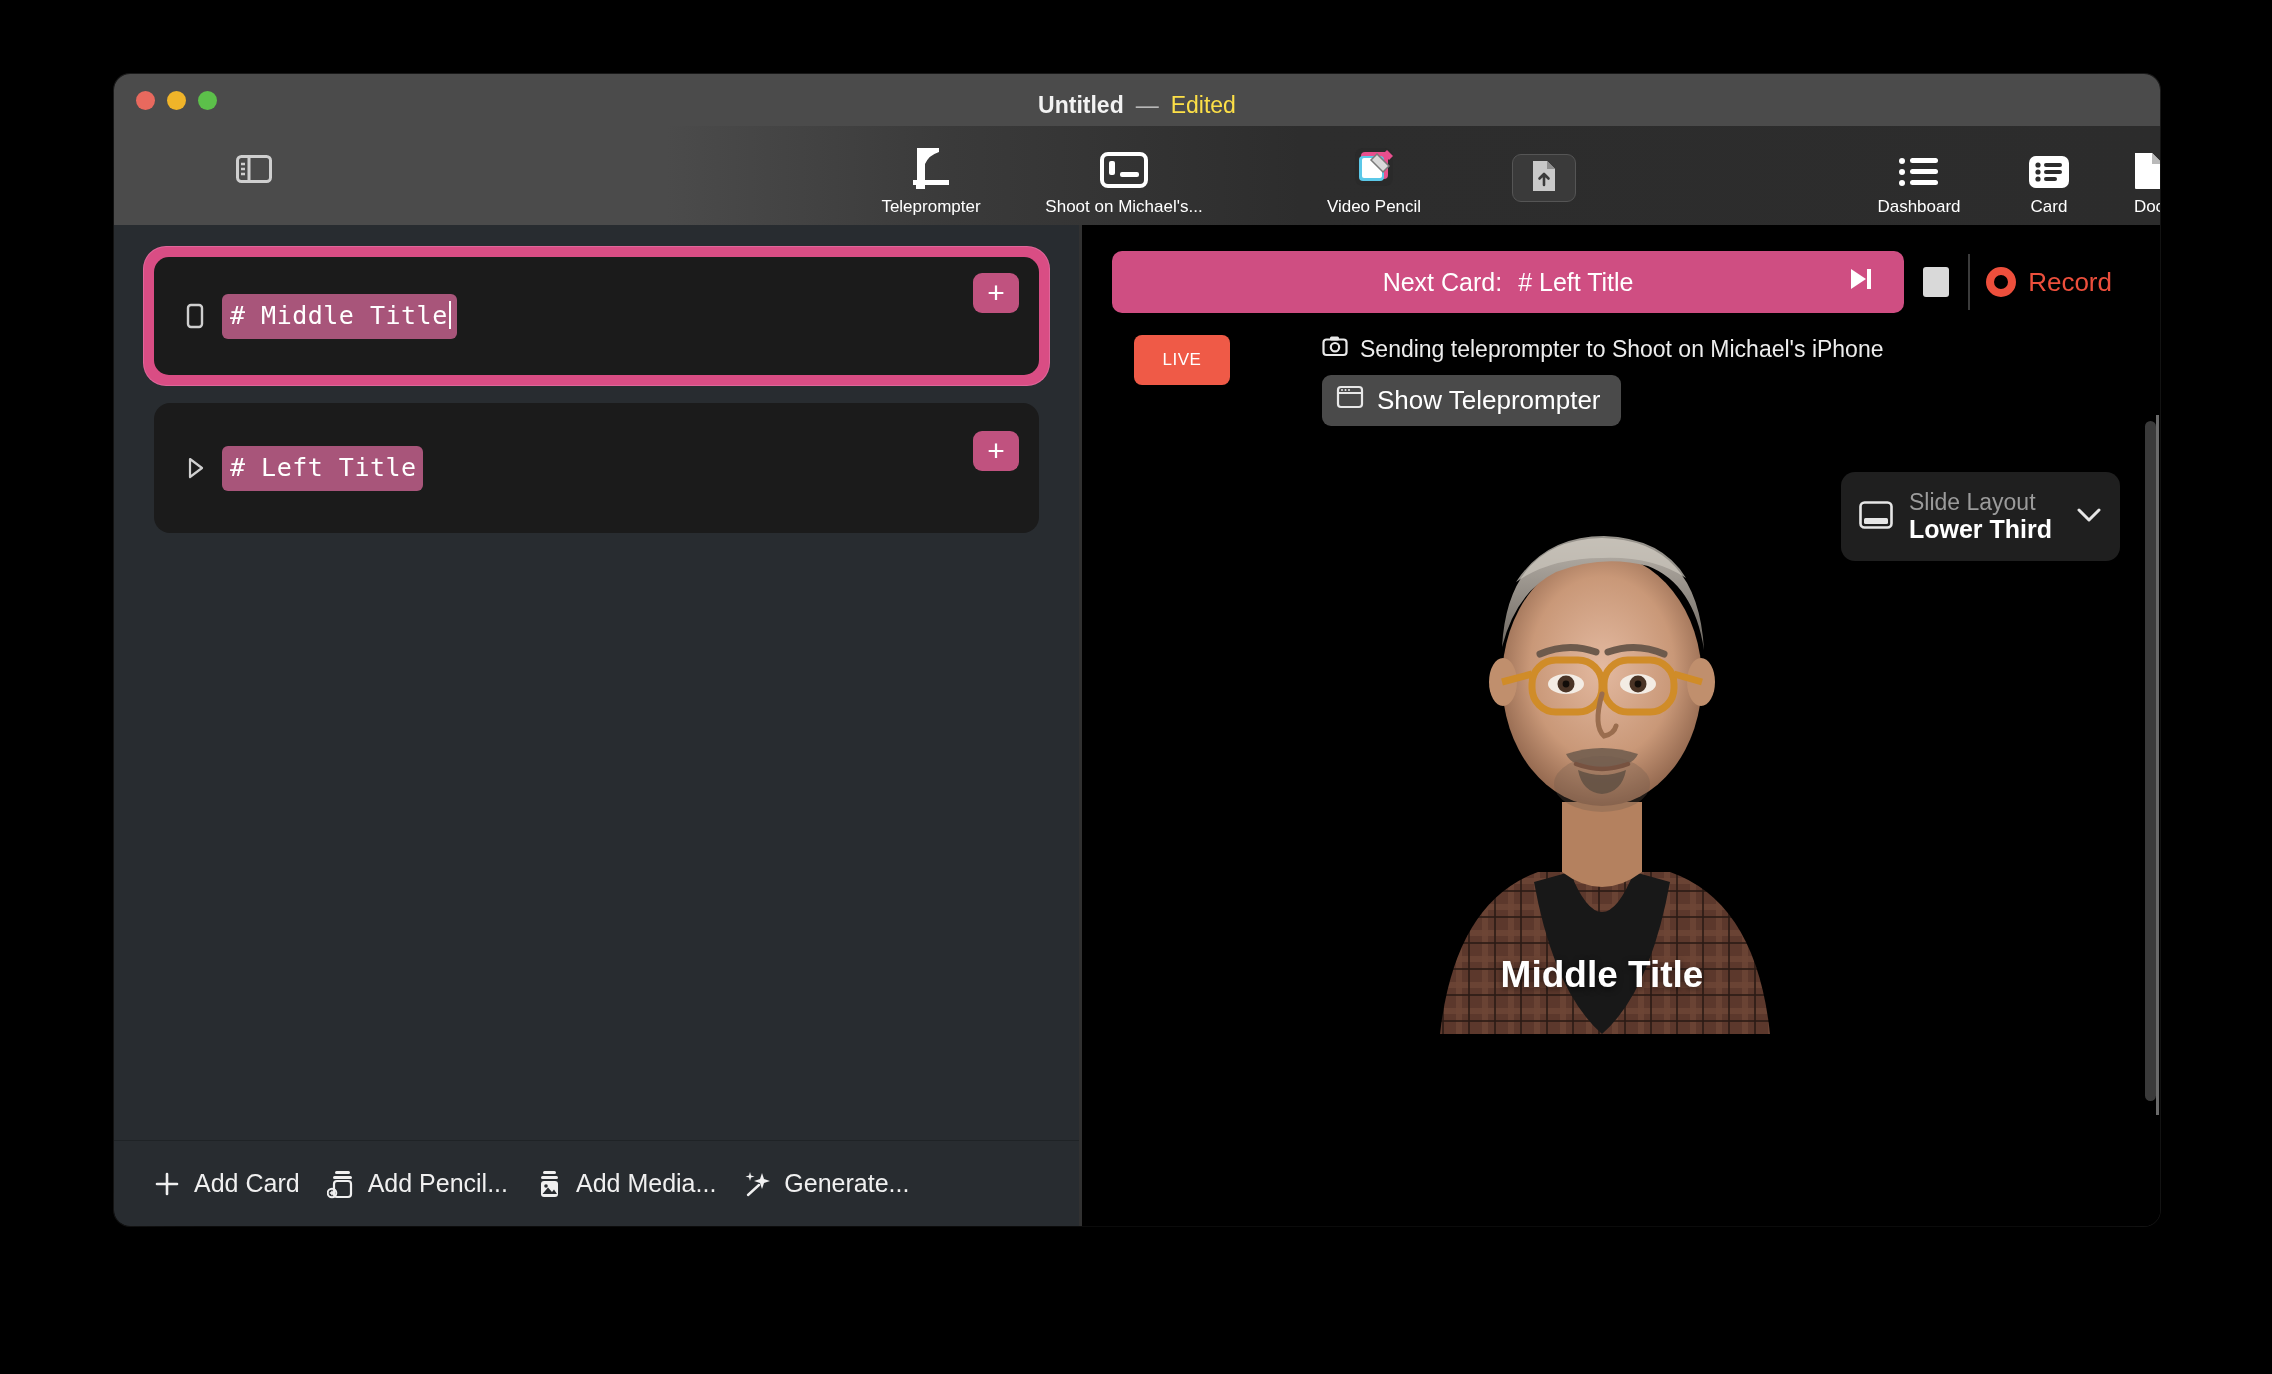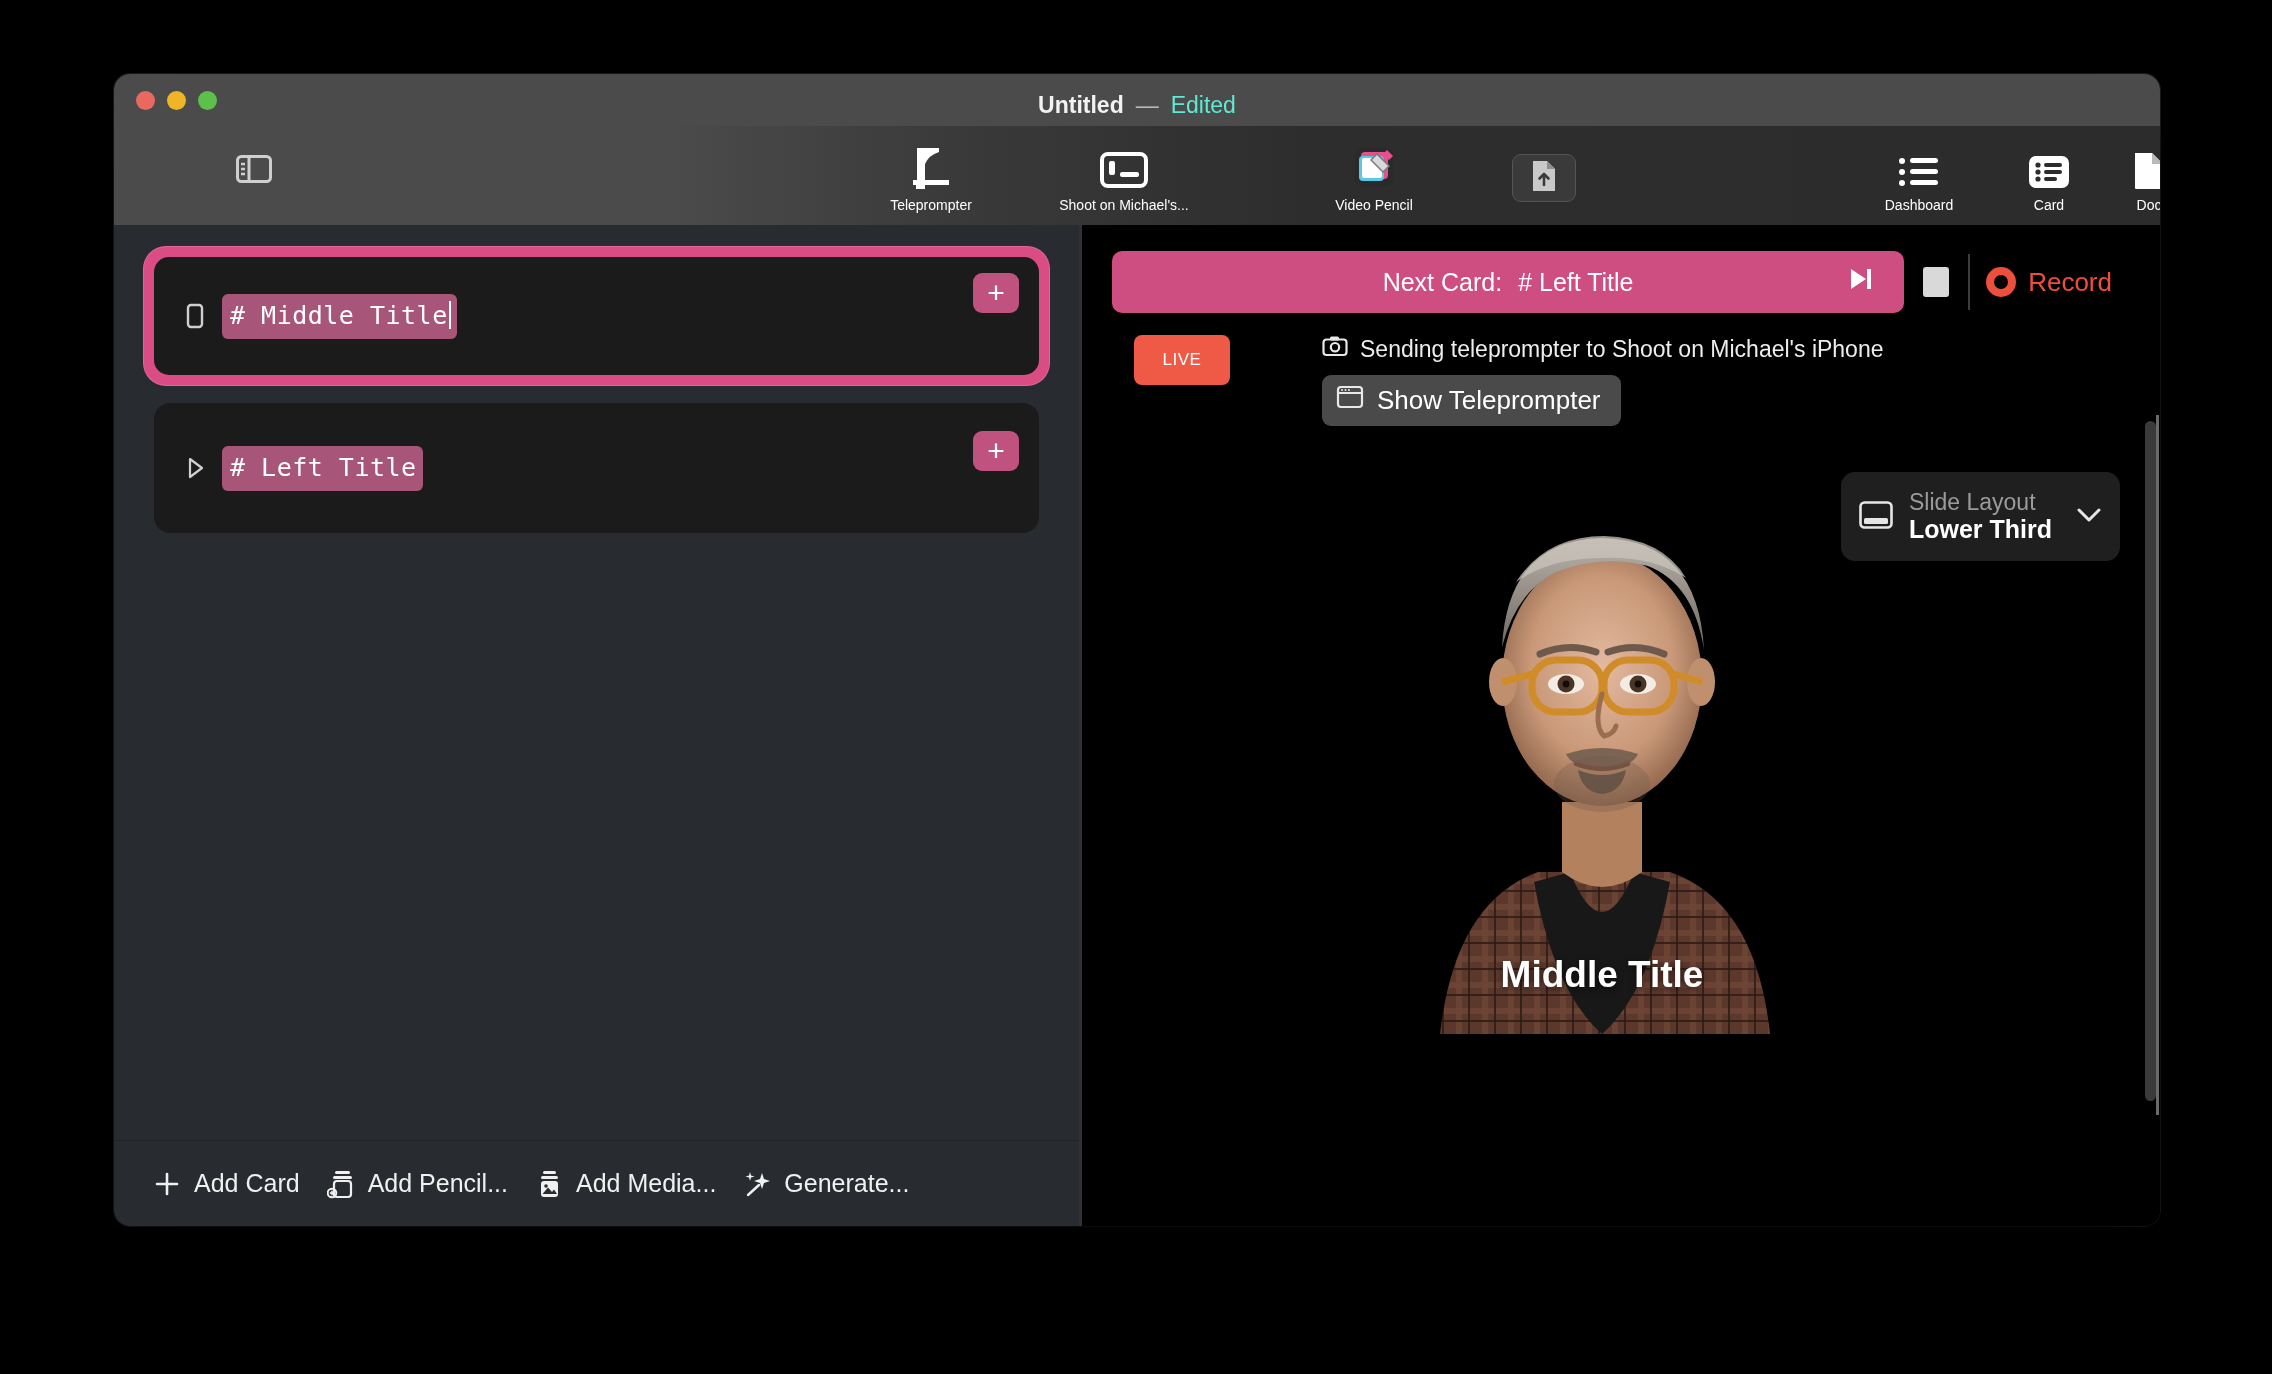--- a/index.html
+++ b/index.html
@@ -40,40 +40,40 @@
   .light.green  { background: #5cc04a; }
   .win-title {
     position: absolute; left: 0; right: 0; top: 0; bottom: 0;
     display: flex; align-items: center; justify-content: center;
     gap: 12px; pointer-events: none;
     font-size: 23px;
     margin-top: 10px;
   }
   .win-title .name { color: #f2f2f2; font-weight: bold; }
   .win-title .dash { color: #b8b8b8; }
-  .win-title .state { color: #5eead4; }
+  .win-title .state { color: #fde047; }
 
   
   .toolbar {
     position: relative;
     height: 99px;
     background: linear-gradient(to right, #4b4b4b 0%, #4b4b4b 27%, #3a3a3a 41%, #2d2d2d 58%, #2c2c2c 100%);
     display: flex; align-items: center;
   }
   .tb-sidebar-btn {
     position: absolute; left: 118px; top: 28px;
     width: 44px; height: 34px;
     display: flex; align-items: center; justify-content: center;
   }
   .tb-item {
     position: absolute;
     display: flex; flex-direction: column; align-items: center;
     gap: 5px;
   }
-  .tb-item .lbl { color: #fff; font-size: 14px; white-space: nowrap; }
+  .tb-item .lbl { color: #fff; font-size: 17px; white-space: nowrap; }
   .tb-ico { height: 48px; display: flex; align-items: flex-end; justify-content: center; }
 
   #tbTelepr { left: 727px; top: 18px; width: 180px; }
   #tbShoot  { left: 900px; top: 18px; width: 220px; }
   #tbVP     { left: 1170px; top: 18px; width: 180px; }
   #tbExport { left: 1398px; top: 28px; }
   #tbDash   { left: 1735px; top: 18px; width: 140px; }
   #tbCard   { left: 1880px; top: 18px; width: 110px; }
   #tbDoc    { left: 1980px; top: 18px; width: 110px; }
 

